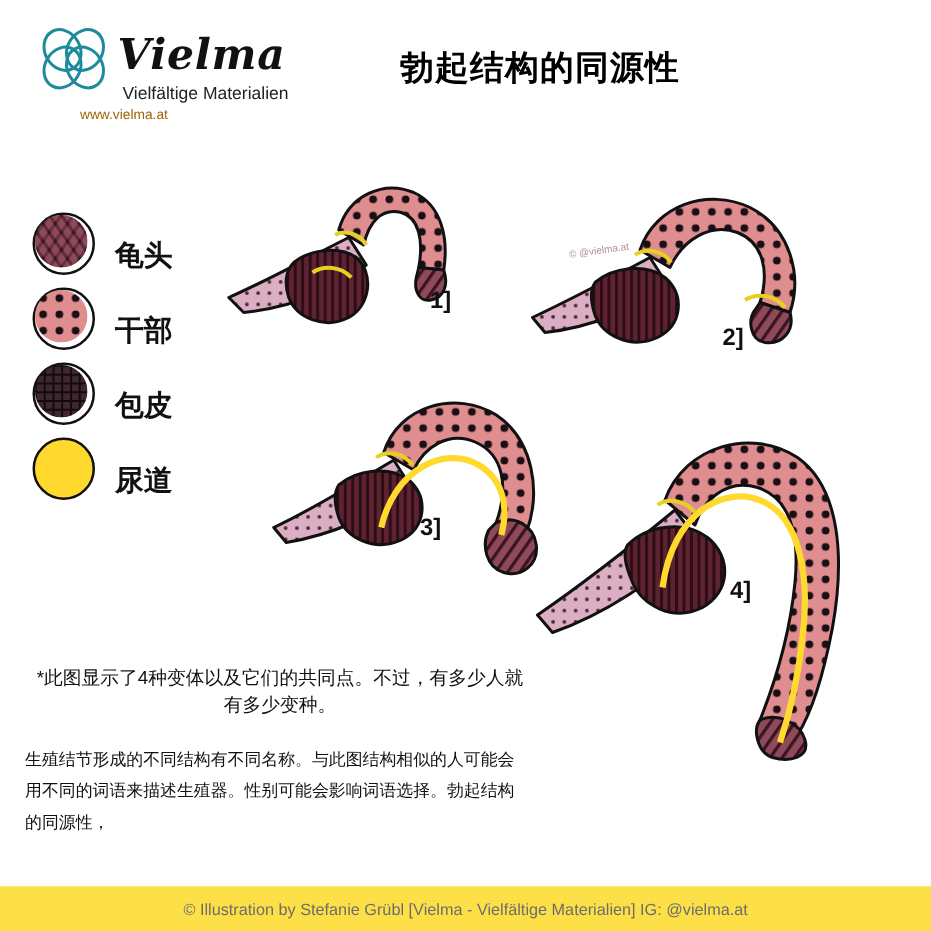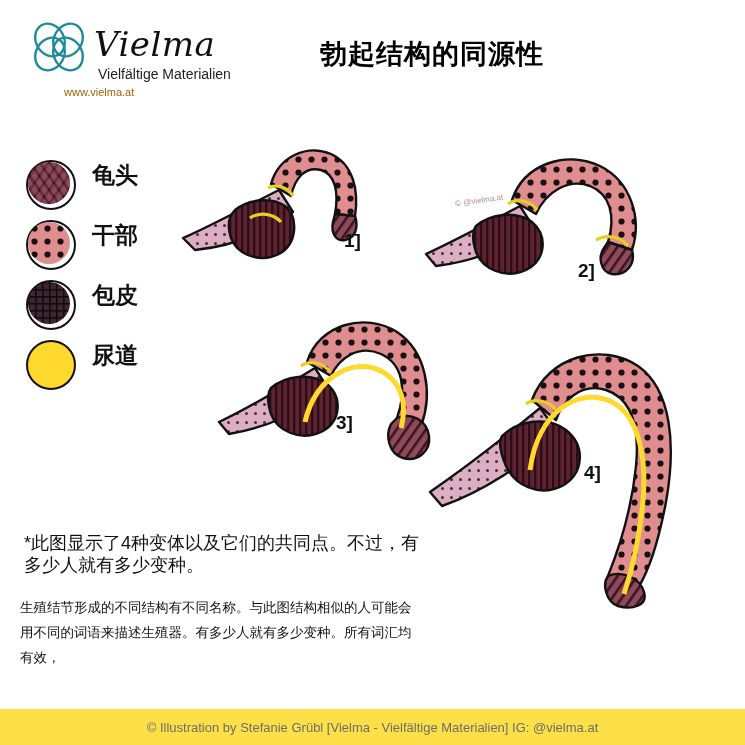--- a/index.html
+++ b/index.html
@@ -10,39 +10,39 @@
     color:#1a1a1a;
     position:relative;
     overflow:hidden;
   }
   .canvas{position:relative;width:745px;height:745px;}
 
   
   .logo{position:absolute;left:28px;top:18px;width:210px;height:90px;}
   .logo-mark{position:absolute;left:0;top:2px;width:62px;height:56px;}
   .logo-word{position:absolute;left:66px;top:6px;font-family:"DejaVu Serif",serif;
-    font-size:34px;font-style:italic;font-weight:400;color:#111;letter-spacing:.5px;}
+    font-size:34px;font-style:italic;font-weight:700;color:#111;letter-spacing:.5px;}
   .logo-sub{position:absolute;left:70px;top:48px;font-size:14px;color:#222;}
   .logo-url{position:absolute;left:36px;top:68px;font-size:11px;color:#a16207;font-weight:400;}
 
   
   .title{
     position:absolute;left:320px;top:36px;width:400px;
     font-size:27px;font-weight:700;color:#000000;letter-spacing:1px;
   }
 
   
   .legend{position:absolute;left:26px;top:160px;width:180px;}
-  .legend-row{display:flex;align-items:flex-start;height:60px;}
+  .legend-row{display:flex;align-items:flex-end;height:60px;}
   .swatch{width:46px;height:46px;border-radius:50%;border:2.5px solid #111;flex:0 0 auto;}
   .legend-label{margin-left:16px;font-size:23px;font-weight:700;color:#111;}
   .sw-ureth{background:#ffd92e;}
 
   
-  .footnote{position:absolute;left:24px;top:532px;width:400px;font-size:18px;line-height:22px;color:#111;}
+  .footnote{position:absolute;left:24px;top:532px;width:400px;font-size:15px;line-height:22px;color:#111;text-align:center;}
   .desc{position:absolute;left:20px;top:595px;width:400px;font-size:13.5px;line-height:25px;color:#111;}
 
   
   .numlist{position:absolute;left:434px;top:595px;width:300px;font-size:15px;line-height:25px;color:#111;}
 
   
   .fignum{position:absolute;font-size:19px;font-weight:700;color:#111;}
 
   
   .footer{
@@ -190,18 +190,18 @@
       <path d="M82 96 C98 80 128 76 146 90 C166 106 164 134 142 146 C118 158 94 144 86 126 C80 112 78 102 82 96 Z" fill="url(#pVert)"></path>
       <path d="M112 60 C128 16 182 2 218 26 C252 50 256 106 246 162 C238 204 228 232 218 248 L188 236 C200 206 212 166 216 126 C220 84 210 58 186 50 C160 42 142 62 136 80 Z" fill="url(#pDots)"></path>
       <path d="M188 236 C202 230 220 238 224 252 C228 266 212 270 198 266 C186 262 182 244 188 236 Z" fill="url(#pHatch)"></path>
       <path d="M110 130 C118 70 160 46 192 62 C220 76 228 122 222 170 C218 208 210 236 204 254" fill="none" stroke="#ffd92e" stroke-width="5"></path>
       <path d="M106 64 C114 58 128 60 136 70" fill="none" stroke="#e8d020" stroke-width="3.2"></path>
     </g>
   </svg>
   <div class="fignum" style="left:584px;top:462px;">4]</div>
 
   <div class="footnote">*此图显示了4种变体以及它们的共同点。不过，有多少人就有多少变种。</div>
-  <div class="desc">生殖结节形成的不同结构有不同名称。与此图结构相似的人可能会用不同的词语来描述生殖器。有多少人就有多少变种。所有词汇均有效，</div>
+  <div class="desc">生殖结节形成的不同结构有不同名称。与此图结构相似的人可能会用不同的词语来描述生殖器。性别可能会影响词语选择。勃起结构的同源性，</div>
 
 
   <div class="footer">© Illustration by Stefanie Grübl [Vielma - Vielfältige Materialien] IG: @vielma.at</div>
 
 </div>
 
 </body></html>

